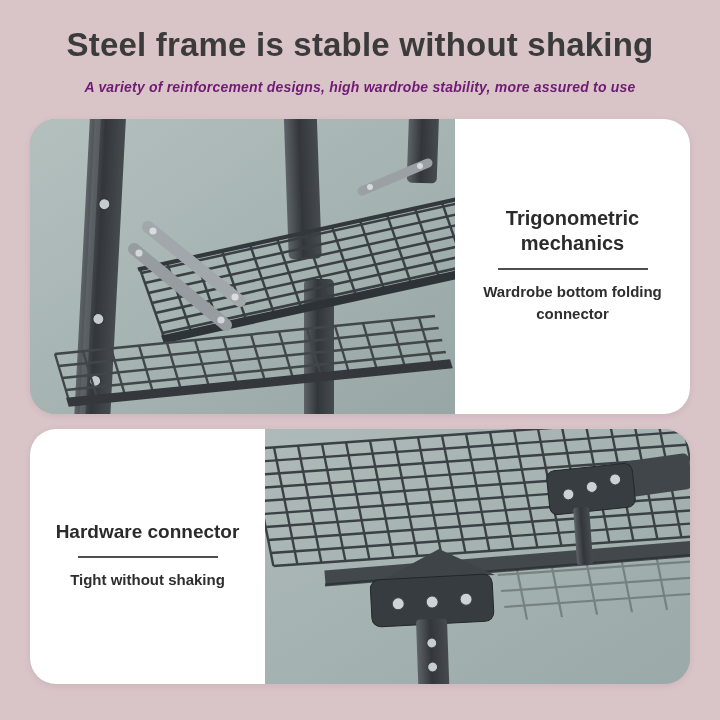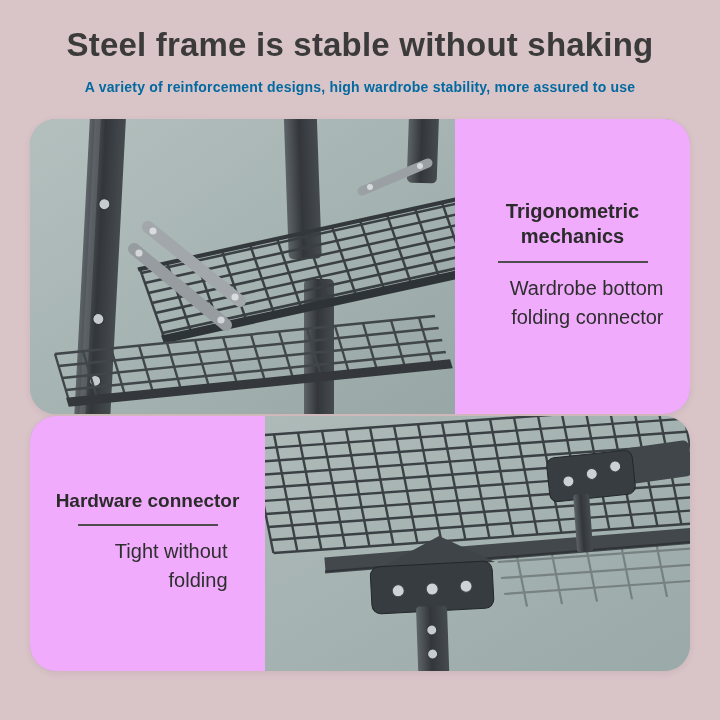--- a/index.html
+++ b/index.html
@@ -8,45 +8,45 @@
     background:#d9c4c8;
     font-family:"Liberation Sans", sans-serif;
     -webkit-font-smoothing:antialiased;
   }
   .page{width:720px;height:720px;position:relative;}
   .title{
     text-align:center;font-size:33px;font-weight:800;color:#3b3b3b;
     margin:0;padding-top:26px;letter-spacing:0.2px;
   }
   .subtitle{
-    text-align:center;font-size:14px;font-weight:600;color:#0369a1;
-    margin:15px 0 0;letter-spacing:0.2px;
+    text-align:center;font-size:14px;font-weight:600;color:#701a75;
+    margin:15px 0 0;letter-spacing:0.2px;font-style:italic;
   }
   .panel{
     margin:0 30px;border-radius:26px;overflow:hidden;
     display:flex;background:#a3b2b0;
     box-shadow:0 2px 6px rgba(90,60,70,0.10);
   }
   .panel-top{height:295px;margin-top:24px;}
-  .panel-bottom{height:255px;margin-top:2px;}
+  .panel-bottom{height:255px;margin-top:15px;}
   .photo{flex:1;position:relative;line-height:0;}
   .photo svg{display:block;}
   .card{
-    width:235px;flex:0 0 235px;background:#f0abfc;
+    width:235px;flex:0 0 235px;background:#ffffff;
     display:flex;flex-direction:column;justify-content:center;align-items:center;
     text-align:center;
   }
   .card h2{
     font-size:20px;font-weight:800;color:#2b2b2b;line-height:1.25;
     margin:0;max-width:190px;
   }
   .card .divider{width:150px;height:2px;background:#4d4d4d;margin:12px 0 11px;}
   .card .body-line{
-    margin:0 0 3px;font-size:20px;font-weight:400;color:#2e2e2e;
-    line-height:1.45;max-width:182px;text-align:right;
+    margin:0 0 3px;font-size:15px;font-weight:700;color:#2e2e2e;
+    line-height:1.45;max-width:182px;
   }
   .card-left h2{font-size:19px;}
   .card-left .divider{width:140px;}
   .card-left .body-line{max-width:160px;}
 </style>
 </head>
 <body>
 
 <div class="page">
 
@@ -153,21 +153,21 @@
       <h2>Trigonometric mechanics</h2>
       <div class="divider"></div>
       <p class="body-line">Wardrobe bottom folding connector</p>
     </div>
   </div>
 
   <div class="panel panel-bottom">
     <div class="card card-left">
       <h2>Hardware connector</h2>
       <div class="divider"></div>
-      <p class="body-line">Tight without folding</p>
+      <p class="body-line">Tight without shaking</p>
     </div>
 
     <div class="photo">
       <svg width="425" height="255" viewBox="0 0 425 255">
         <defs>
           <linearGradient id="p2bg" x1="0" y1="0" x2="1" y2="1">
             <stop offset="0" stop-color="#aebab8"></stop>
             <stop offset="1" stop-color="#9aaaa9"></stop>
           </linearGradient>
           <linearGradient id="p2steel" x1="0" y1="0" x2="1" y2="0">

